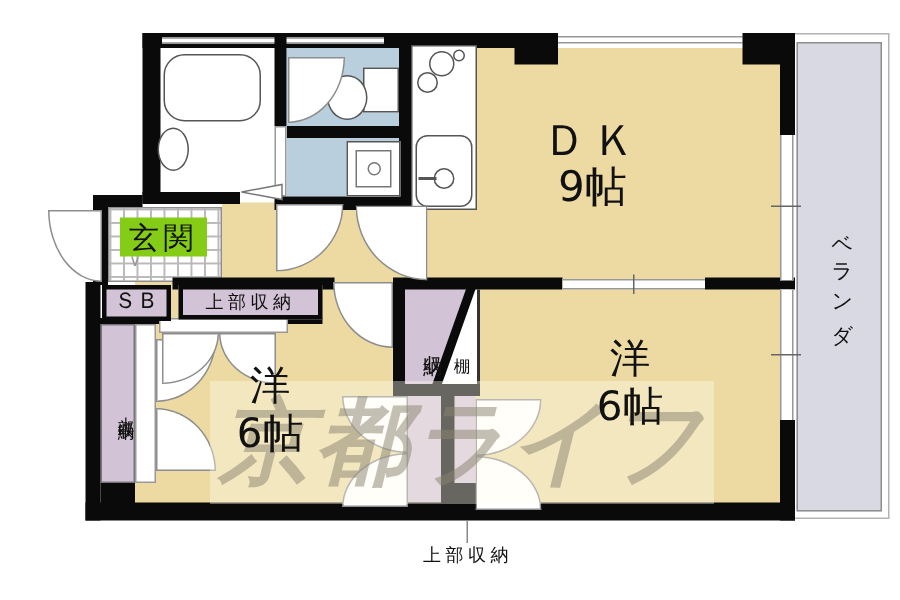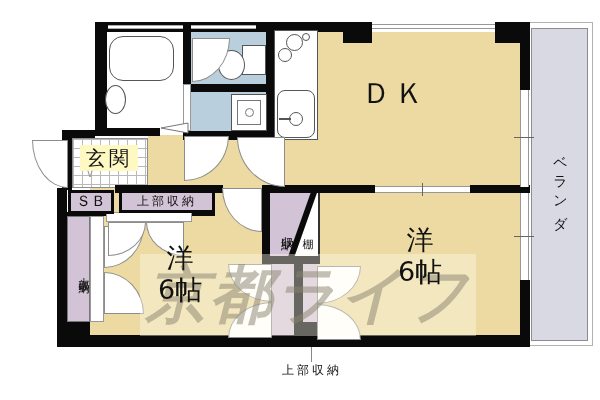--- a/index.html
+++ b/index.html
@@ -124,25 +124,26 @@
   <div class="a disc q-tr" style="left:228px;top:264px;width:44px;height:38px;"></div>
   <div class="a disc q-br" style="left:228px;top:302px;width:44px;height:36px;"></div>
   <div class="a disc q-tl" style="left:317px;top:266px;width:44px;height:38px;"></div>
   <div class="a disc q-bl" style="left:317px;top:304px;width:44px;height:36px;"></div>
 
   <div class="a lbl" style="left:330px;top:78px;width:130px;font-size:29px;letter-spacing:4px;">ＤＫ</div>
 
   <div class="a wm-band" style="left:140px;top:254px;width:336px;height:82px;">
     <span class="wm-text">京都ライフ</span>
   </div>
+  <div class="a lbl" style="left:330px;top:110px;width:130px;font-size:28px;">9帖</div>
   <div class="a lbl" style="left:130px;top:244px;width:100px;font-size:27px;">洋</div>
   <div class="a lbl" style="left:130px;top:276px;width:100px;font-size:27px;">6帖</div>
   <div class="a lbl" style="left:370px;top:226px;width:100px;font-size:27px;">洋</div>
   <div class="a lbl" style="left:370px;top:258px;width:100px;font-size:27px;">6帖</div>
-  <div class="a lbl" style="left:80px;top:145px;width:58px;height:26px;font-size:20px;letter-spacing:3px;background:#fef9c3;line-height:26px;">玄関</div>
+  <div class="a lbl" style="left:80px;top:145px;width:58px;height:26px;font-size:20px;letter-spacing:3px;background:#84cc16;line-height:26px;">玄関</div>
   <div class="a lbl" style="left:82px;top:168px;width:16px;font-size:11px;color:#999;">∨</div>
   <div class="a box lbl" style="left:68px;top:190px;width:46px;height:24px;font-size:15px;font-family:Liberation Serif, serif;">
     <span>ＳＢ</span>
   </div>
   <div class="a box lbl" style="left:119px;top:190px;width:96px;height:23px;font-size:12px;letter-spacing:3px;">
     <span>上部収納</span>
   </div>
   <div class="a lbl v" style="left:68px;top:224px;width:21px;height:96px;font-size:11px;letter-spacing:2px;">上部収納</div>
   <div class="a lbl v" style="left:272px;top:200px;width:22px;height:56px;font-size:13px;letter-spacing:2px;">収納</div>
   <div class="a lbl" style="left:299px;top:239px;width:18px;font-size:11px;">棚</div>

